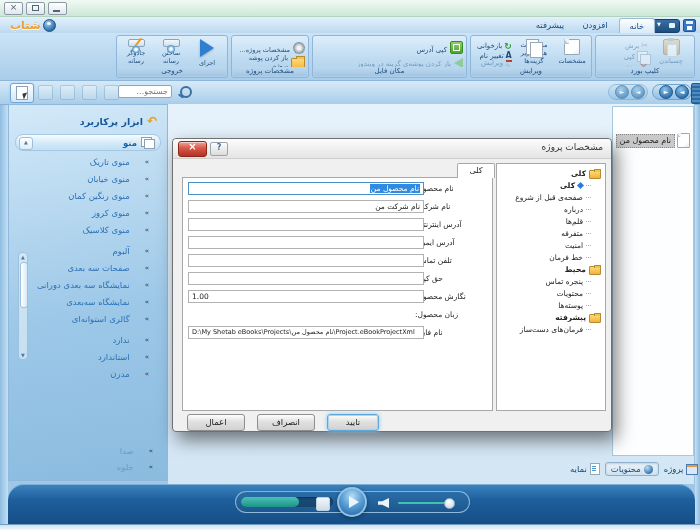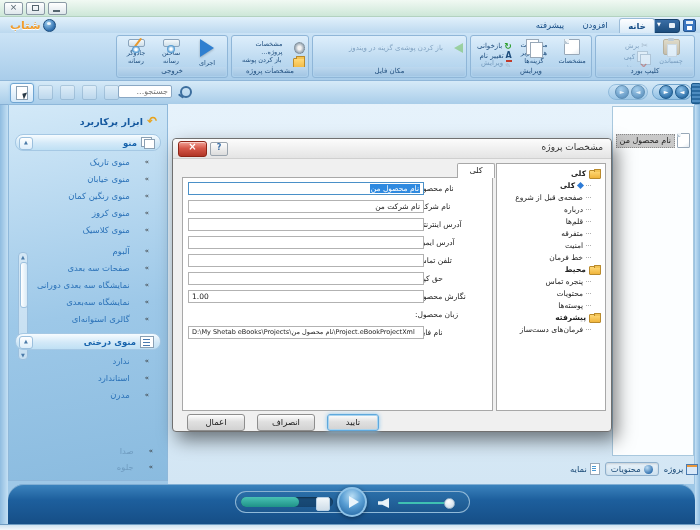--- a/index.html
+++ b/index.html
@@ -24,21 +24,21 @@
   #frameL{position:absolute;left:0;top:17px;width:8px;height:513px;
     background:linear-gradient(90deg,#8fbce0,#c4e0f4)}
   #frameR{position:absolute;left:695px;top:17px;width:5px;height:513px;
     background:linear-gradient(270deg,#8fbce0,#c4e0f4)}
   
   #tabrow{position:absolute;left:0;top:17px;width:700px;height:16px;
     background:linear-gradient(#e2f1fb,#bcd9ef)}
   .rtab{position:absolute;top:1px;height:15px;line-height:15px;text-align:center;
     font-size:8.5px;color:#1a5088;cursor:default}
   .rtab.active{background:linear-gradient(#fdfeff,#d9eaf7);border:1px solid #9cbcd8;border-bottom:none;
-    border-radius:3px 3px 0 0;font-weight:bold;box-sizing:border-box}
+    border-radius:3px 3px 0 0;font-weight:normal;box-sizing:border-box}
   #logo{position:absolute;left:10px;top:0px;height:16px;display:flex;direction:ltr;align-items:center;gap:2px}
   #logo .ltxt{font-size:11px;font-weight:bold;color:#f09d2e;text-shadow:0 1px 0 #fff}
   .i-orb{width:11px;height:11px;border-radius:50%;border:1px solid #1d4e7e;position:relative;
     background:radial-gradient(circle at 35% 30%,#9fd0f2,#2f6fae 70%)}
   .i-orb::after{content:"";position:absolute;left:3px;top:2px;width:4px;height:3px;border-radius:50%;
     background:rgba(255,255,255,.85)}
   .i-save{position:absolute;right:4px;top:2px;width:11px;height:11px;background:#3b76c0;border-radius:2px;border:1px solid #25568e}
   .i-save::before{content:"";position:absolute;left:2px;top:1px;width:7px;height:3px;background:#e8f0f8}
   .i-save::after{content:"";position:absolute;left:3px;bottom:1px;width:5px;height:4px;background:#fff}
   .qat{position:absolute;right:20px;top:2px;width:26px;height:12px;border-radius:3px;border:1px solid #16406a;
@@ -51,21 +51,21 @@
     align-items:stretch;border-bottom:1px solid #8fb6d8}
   .rgroup{position:relative;border:1px solid #8fb6d8;border-radius:3px;box-sizing:border-box;
     background:linear-gradient(#ddeefb,#bfdbf1 55%,#abcfeb);padding:2px 3px 11px;display:flex;gap:3px}
   .glabel{position:absolute;left:1px;right:1px;bottom:1px;height:9px;line-height:9px;font-size:7px;
     color:#1f4e7e;text-align:center;background:linear-gradient(#bdd8ee,#a3c6e4);border-radius:0 0 2px 2px}
   .bigbtn{display:flex;flex-direction:column;align-items:center;justify-content:flex-start;gap:2px;
     font-size:6.5px;color:#1f4e7e;text-align:center;padding:1px;border-radius:2px;cursor:default}
   .smcol{display:flex;flex-direction:column;gap:2px;padding-top:3px}
   .smbtn{display:flex;align-items:center;gap:2px;font-size:7px;color:#1f4e7e;height:9px;cursor:default}
   .rows{display:flex;flex-direction:column;gap:4px;padding-top:4px;width:100%}
-  .rowbtn{display:flex;align-items:center;gap:11px;font-size:7px;color:#1f4e7e;height:12px;cursor:default}
+  .rowbtn{display:flex;align-items:flex-end;gap:3px;font-size:7px;color:#1f4e7e;height:12px;cursor:default}
   .dis{opacity:.45}
   
   .i-paste{width:15px;height:19px;border:1px solid #9a7438;border-radius:2px;position:relative;
     background:linear-gradient(#e8c890,#c89858)}
   .i-paste::before{content:"";position:absolute;left:4px;top:-2px;width:6px;height:3px;background:#9aa6b2;border-radius:1px}
   .i-paste::after{content:"";position:absolute;left:3px;top:4px;width:8px;height:11px;background:#fff;border:1px solid #c8ccd0}
   .i-cut::after{content:"✂";font-size:8px;color:#6f8396}
   .i-copy{width:9px;height:9px;position:relative;background:#fff;border:1px solid #98a8b8}
   .i-copy::after{content:"";position:absolute;left:2px;top:2px;width:9px;height:9px;background:#fff;border:1px solid #98a8b8}
   .i-del::after{content:"×";font-size:10px;font-weight:bold;color:#c23b2b;line-height:8px}
@@ -322,20 +322,24 @@
       <div class="smbtn dis">
         <span class="i-pencil"></span>
         <span>ویرایش فایل</span>
       </div>
     </div>
     <div class="glabel">ویرایش</div>
   </div>
 
   <div class="rgroup" style="width:155px">
     <div class="rows">
+      <div class="rowbtn">
+        <span class="i-green"></span>
+        <span>کپی آدرس</span>
+      </div>
       <div class="rowbtn dis">
         <span class="i-garrow"></span>
         <span>باز کردن پوشه‌ی گزینه در ویندوز</span>
       </div>
     </div>
     <div class="glabel">مکان فایل</div>
   </div>
 
   <div class="rgroup" style="width:78px">
     <div class="rows">
@@ -464,25 +468,20 @@
       </div>
     <div class="sitem">
         <span class="blt"></span>
         <span>نمایشگاه سه‌بعدی</span>
       </div>
     <div class="sitem">
         <span class="blt"></span>
         <span>گالری استوانه‌ای</span>
       </div>
   </div>
-  <div class="sb-sec">
-    <span class="i-treemenu"></span>
-    <span>منوی درختی</span>
-    <span class="collapse"></span>
-  </div>
   <div class="sb-list">
     <div class="sitem">
         <span class="blt"></span>
         <span>ندارد</span>
       </div>
     <div class="sitem">
         <span class="blt"></span>
         <span>استاندارد</span>
       </div>
     <div class="sitem">

